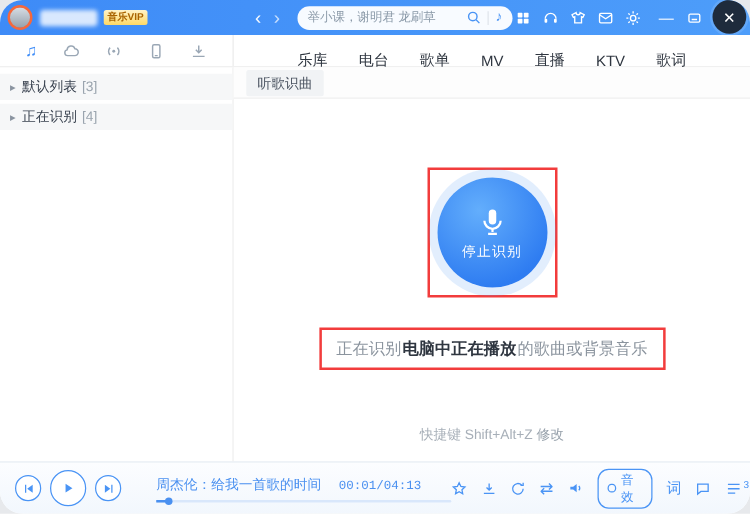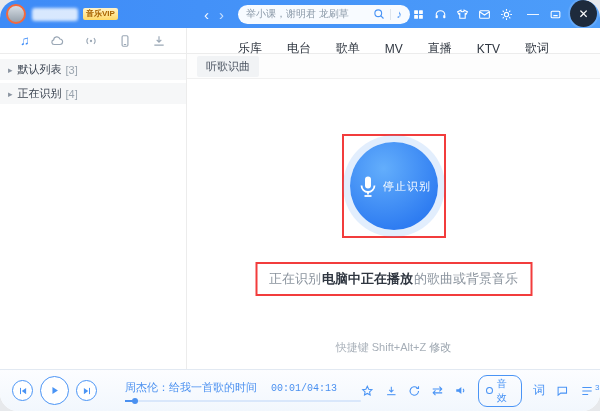--- a/index.html
+++ b/index.html
@@ -41,21 +41,21 @@
   .caret { color:#8a94a0; font-size:9px; margin-right:5px; }
   .side-count { color:#9aa4ae; margin-left:4px; }
 
   .content { flex:1; position:relative; background:#fff; }
   .content-header { height:25px; display:flex; align-items:center; justify-content:flex-start; padding:0 10px; border-bottom:1px solid #f0f0f0; background:#fdfdfd; }
   .content-tab { font-size:11px; color:#4a5360; background:#f1f3f5; padding:3px 9px; border-radius:2px; cursor:pointer; }
   .shortcut-link { font-size:10px; color:#7fc0fb; text-decoration:none; cursor:pointer; }
 
   .anno { border:2px solid #f23c3c; }
   .mic-anno { position:absolute; left:50%; top:80px; transform:translateX(-50%); padding:6px; }
-  .mic-circle { width:88px; height:88px; border-radius:50%; background:radial-gradient(circle at 38% 30%, #63aefc, #2e7cf1 75%); box-shadow:0 0 0 7px rgba(95,160,246,.18); display:flex; flex-direction:row; align-items:center; justify-content:center; gap:3px; color:#fff; cursor:pointer; }
+  .mic-circle { width:88px; height:88px; border-radius:50%; background:radial-gradient(circle at 38% 30%, #63aefc, #2e7cf1 75%); box-shadow:0 0 0 7px rgba(95,160,246,.18); display:flex; flex-direction:column; align-items:center; justify-content:center; gap:3px; color:#fff; cursor:pointer; }
   .mic-circle .stop-label { font-size:11px; letter-spacing:1px; }
 
   .status-anno { position:absolute; left:50%; top:208px; transform:translateX(-50%); padding:6px 12px; font-size:13px; color:#8b949e; white-space:nowrap;font-family:Liberation Mono, monospace; }
   .status-anno b { color:#2f3640; margin:0 1px; }
 
   .hotkey { position:absolute; left:50%; top:286px; transform:translateX(-50%); font-size:11px; color:#a7afb8; white-space:nowrap; }
   .hotkey .edit { color:#98a2ac; cursor:pointer; }
 
   
   .player { height:42px; border-top:1px solid #e2e9f2; background:linear-gradient(#fcfdff,#f2f7fd); display:flex; align-items:center; padding:0 12px; }

